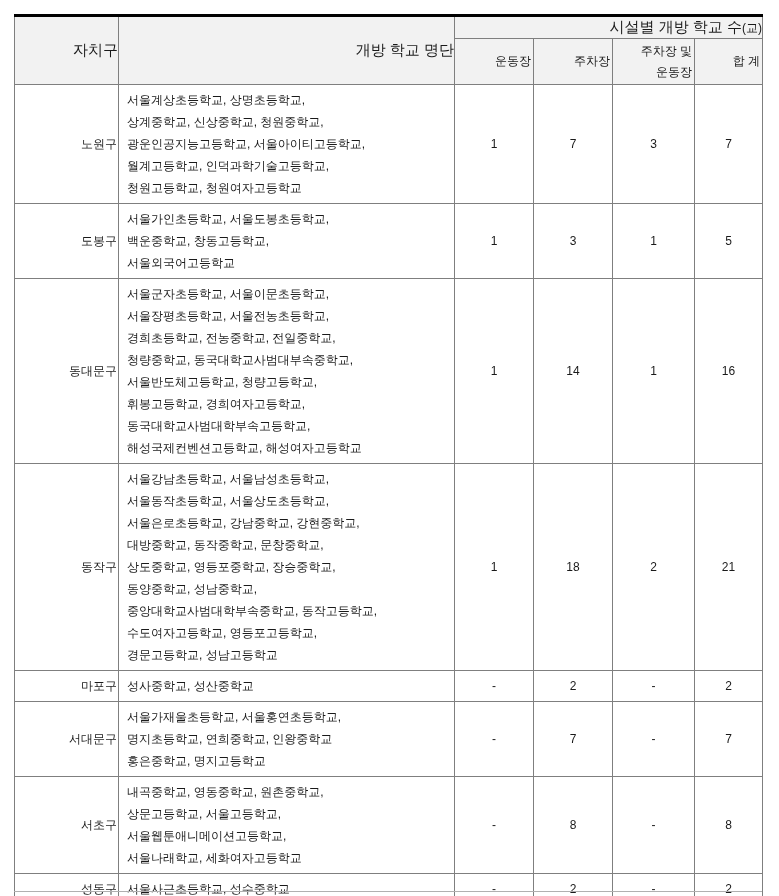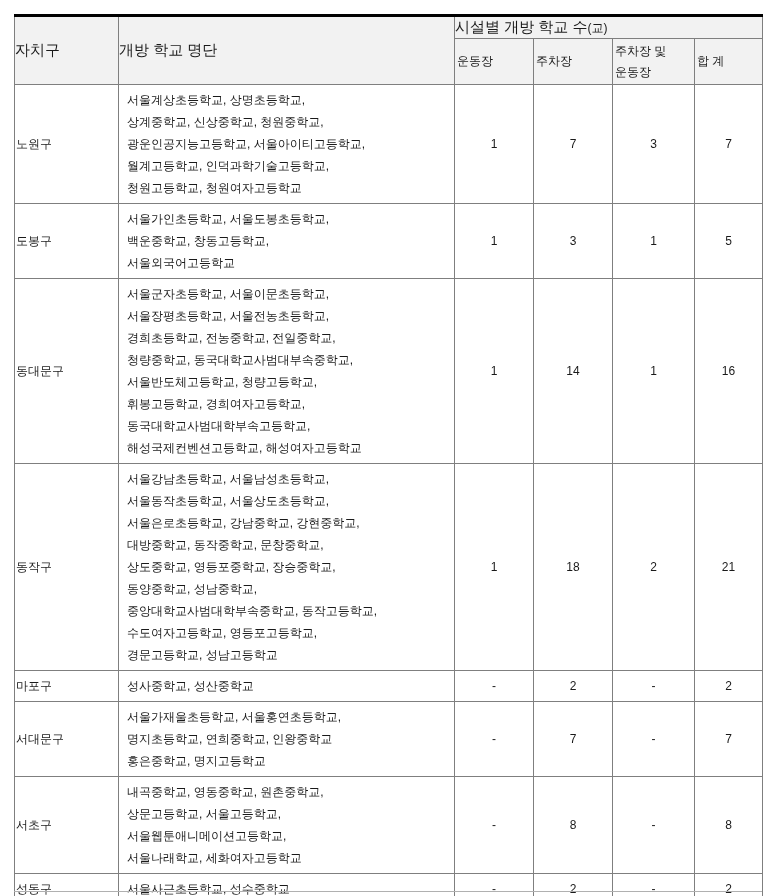--- a/index.html
+++ b/index.html
@@ -20,26 +20,26 @@
     border-collapse:collapse;table-layout:fixed;
     border-top:3px solid var(--outer);
     border-bottom:3px solid var(--outer);
   }
   th,td{
     border:1px solid var(--border);
     font-weight:normal;
     font-size:12px;
     vertical-align:middle;
   }
-  thead th{background:var(--header-bg);text-align:left;margin-top:46px;}
+  thead th{background:var(--header-bg);text-align:right;margin-top:46px;}
   tr.r-group th{height:17px;padding:1px 0;font-size:15px;}
   tr.r-sub th{height:43px;padding:1px 2px;}
   .sub-multiline{white-space:pre-line;line-height:21px;}
   .paren-small{font-size:12px;}
-  td.district{text-align:left;background:#ffffff;}
+  td.district{text-align:right;background:#ffffff;}
   td.schools{
     padding:4px 6px 4px 8px;
     line-height:22px;
     background:#ffffff;
   }
   td.num{text-align:center;background:#ffffff;}
   .school-line{white-space:nowrap;}
   .next-row-line{
     position:absolute;left:14px;top:891px;width:748px;height:0;
     border-top:1px solid #b0b0b0;

